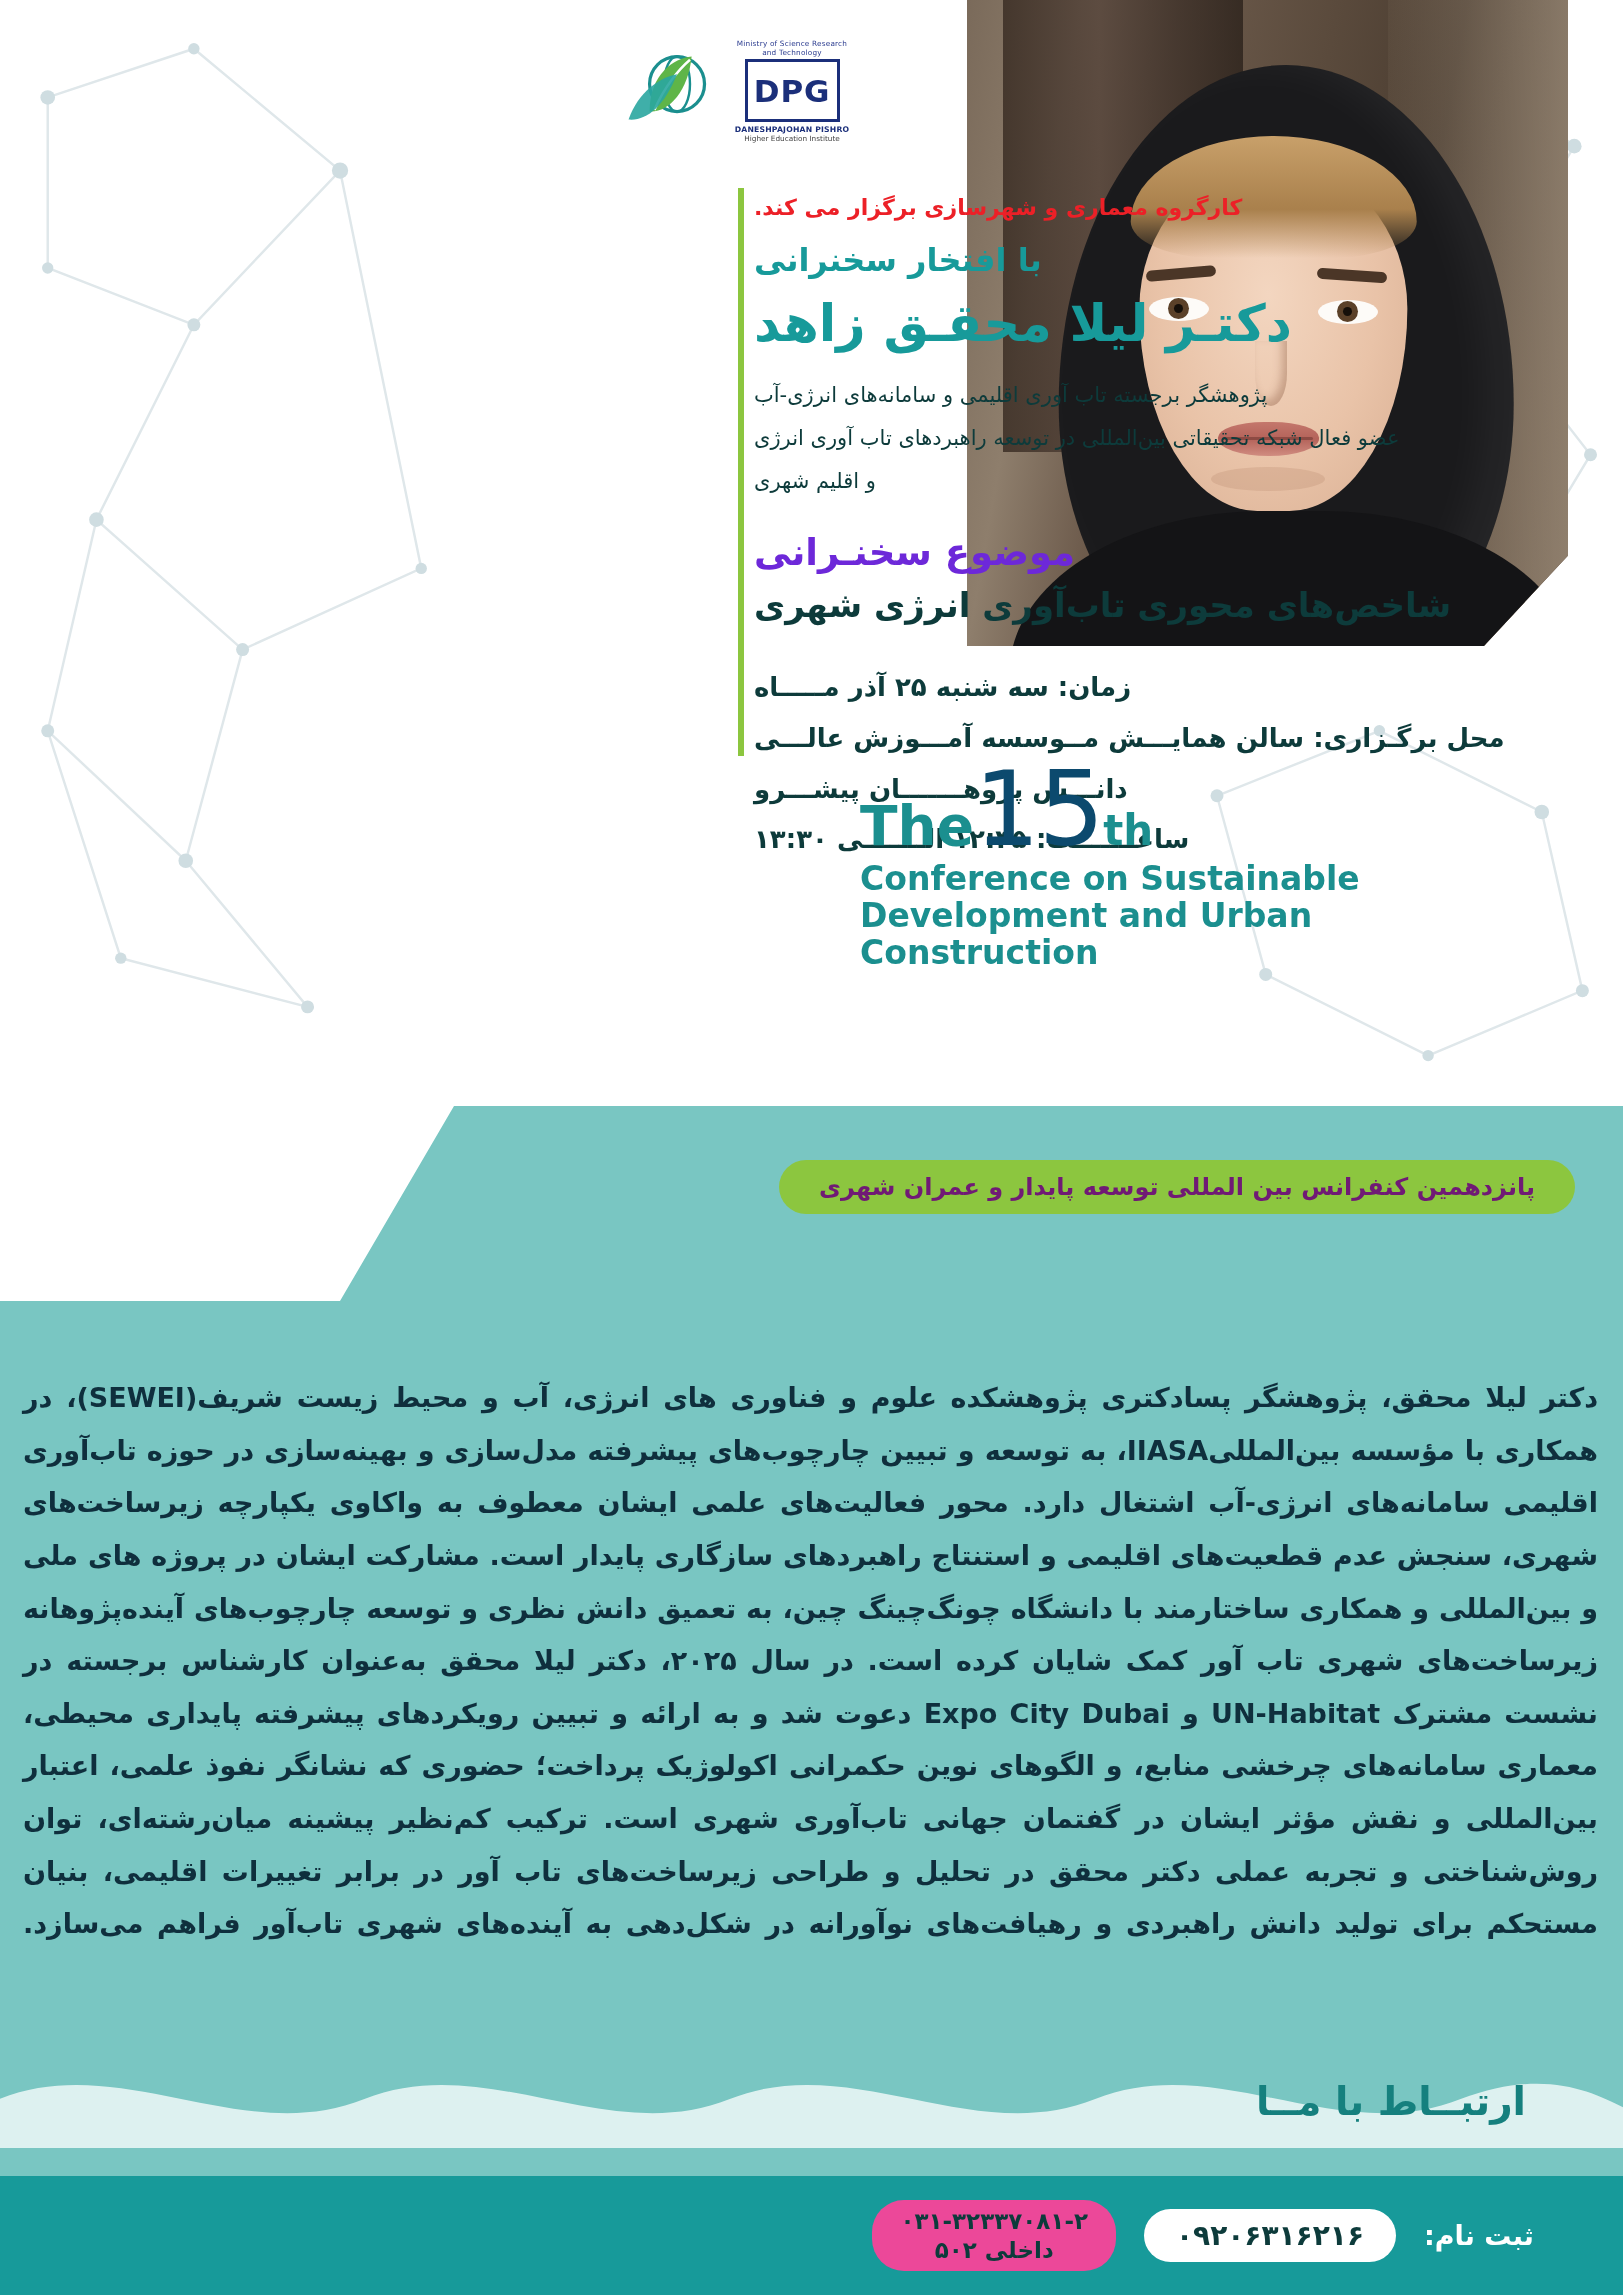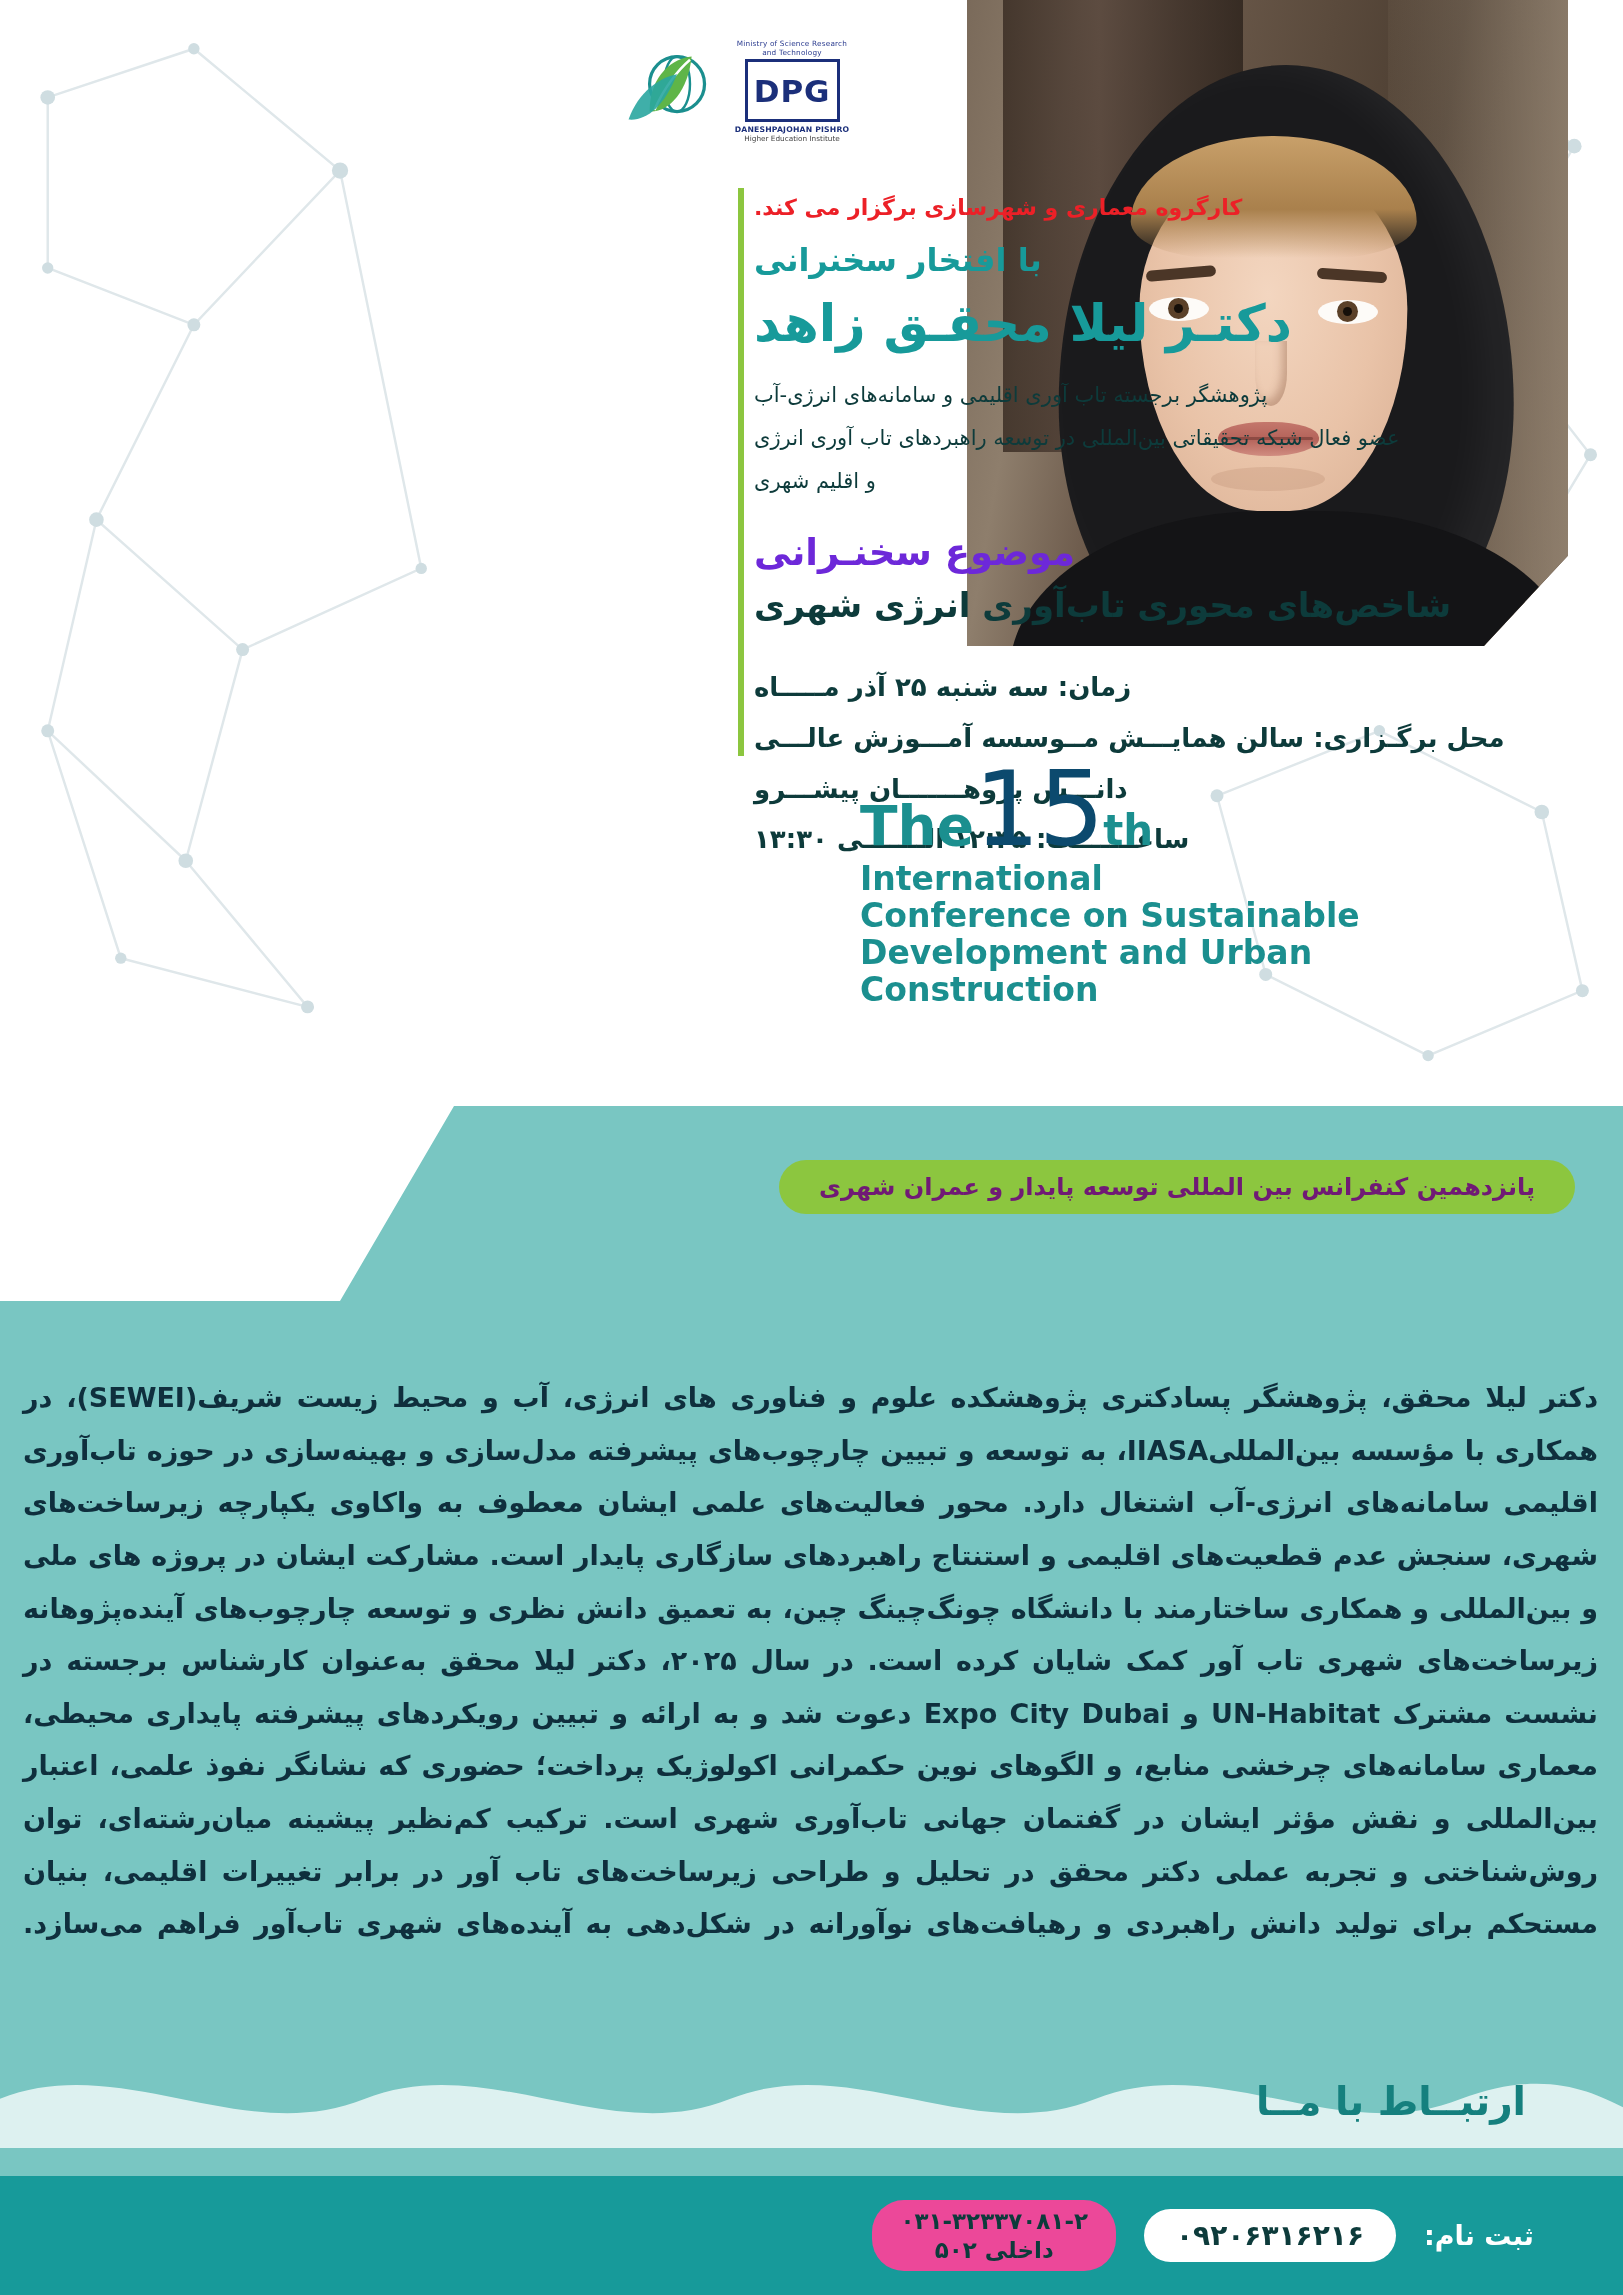--- a/index.html
+++ b/index.html
@@ -489,21 +489,20 @@
         <div>دانـــش پژوهـــــــان پیشـــرو</div>
         <div>ساعـــــــت: ۱۲:۴۵ الـــــــی ۱۳:۳۰</div>
       </div>
     </div>
 
     <div class="conf-block">
       <div>
         <span class="conf-the">The</span><span class="conf-15">15</span><span class="conf-th">th</span>
       </div>
       <div class="conf-sub">
-        <div>International</div>
         <div>Conference on Sustainable</div>
         <div>Development and Urban</div>
         <div>Construction</div>
       </div>
     </div>
   </div>
 
   <div class="teal-band"></div>
   <div class="band-pill">پانزدهمین کنفرانس بین المللی توسعه  پایدار و عمران شهری</div>
 

